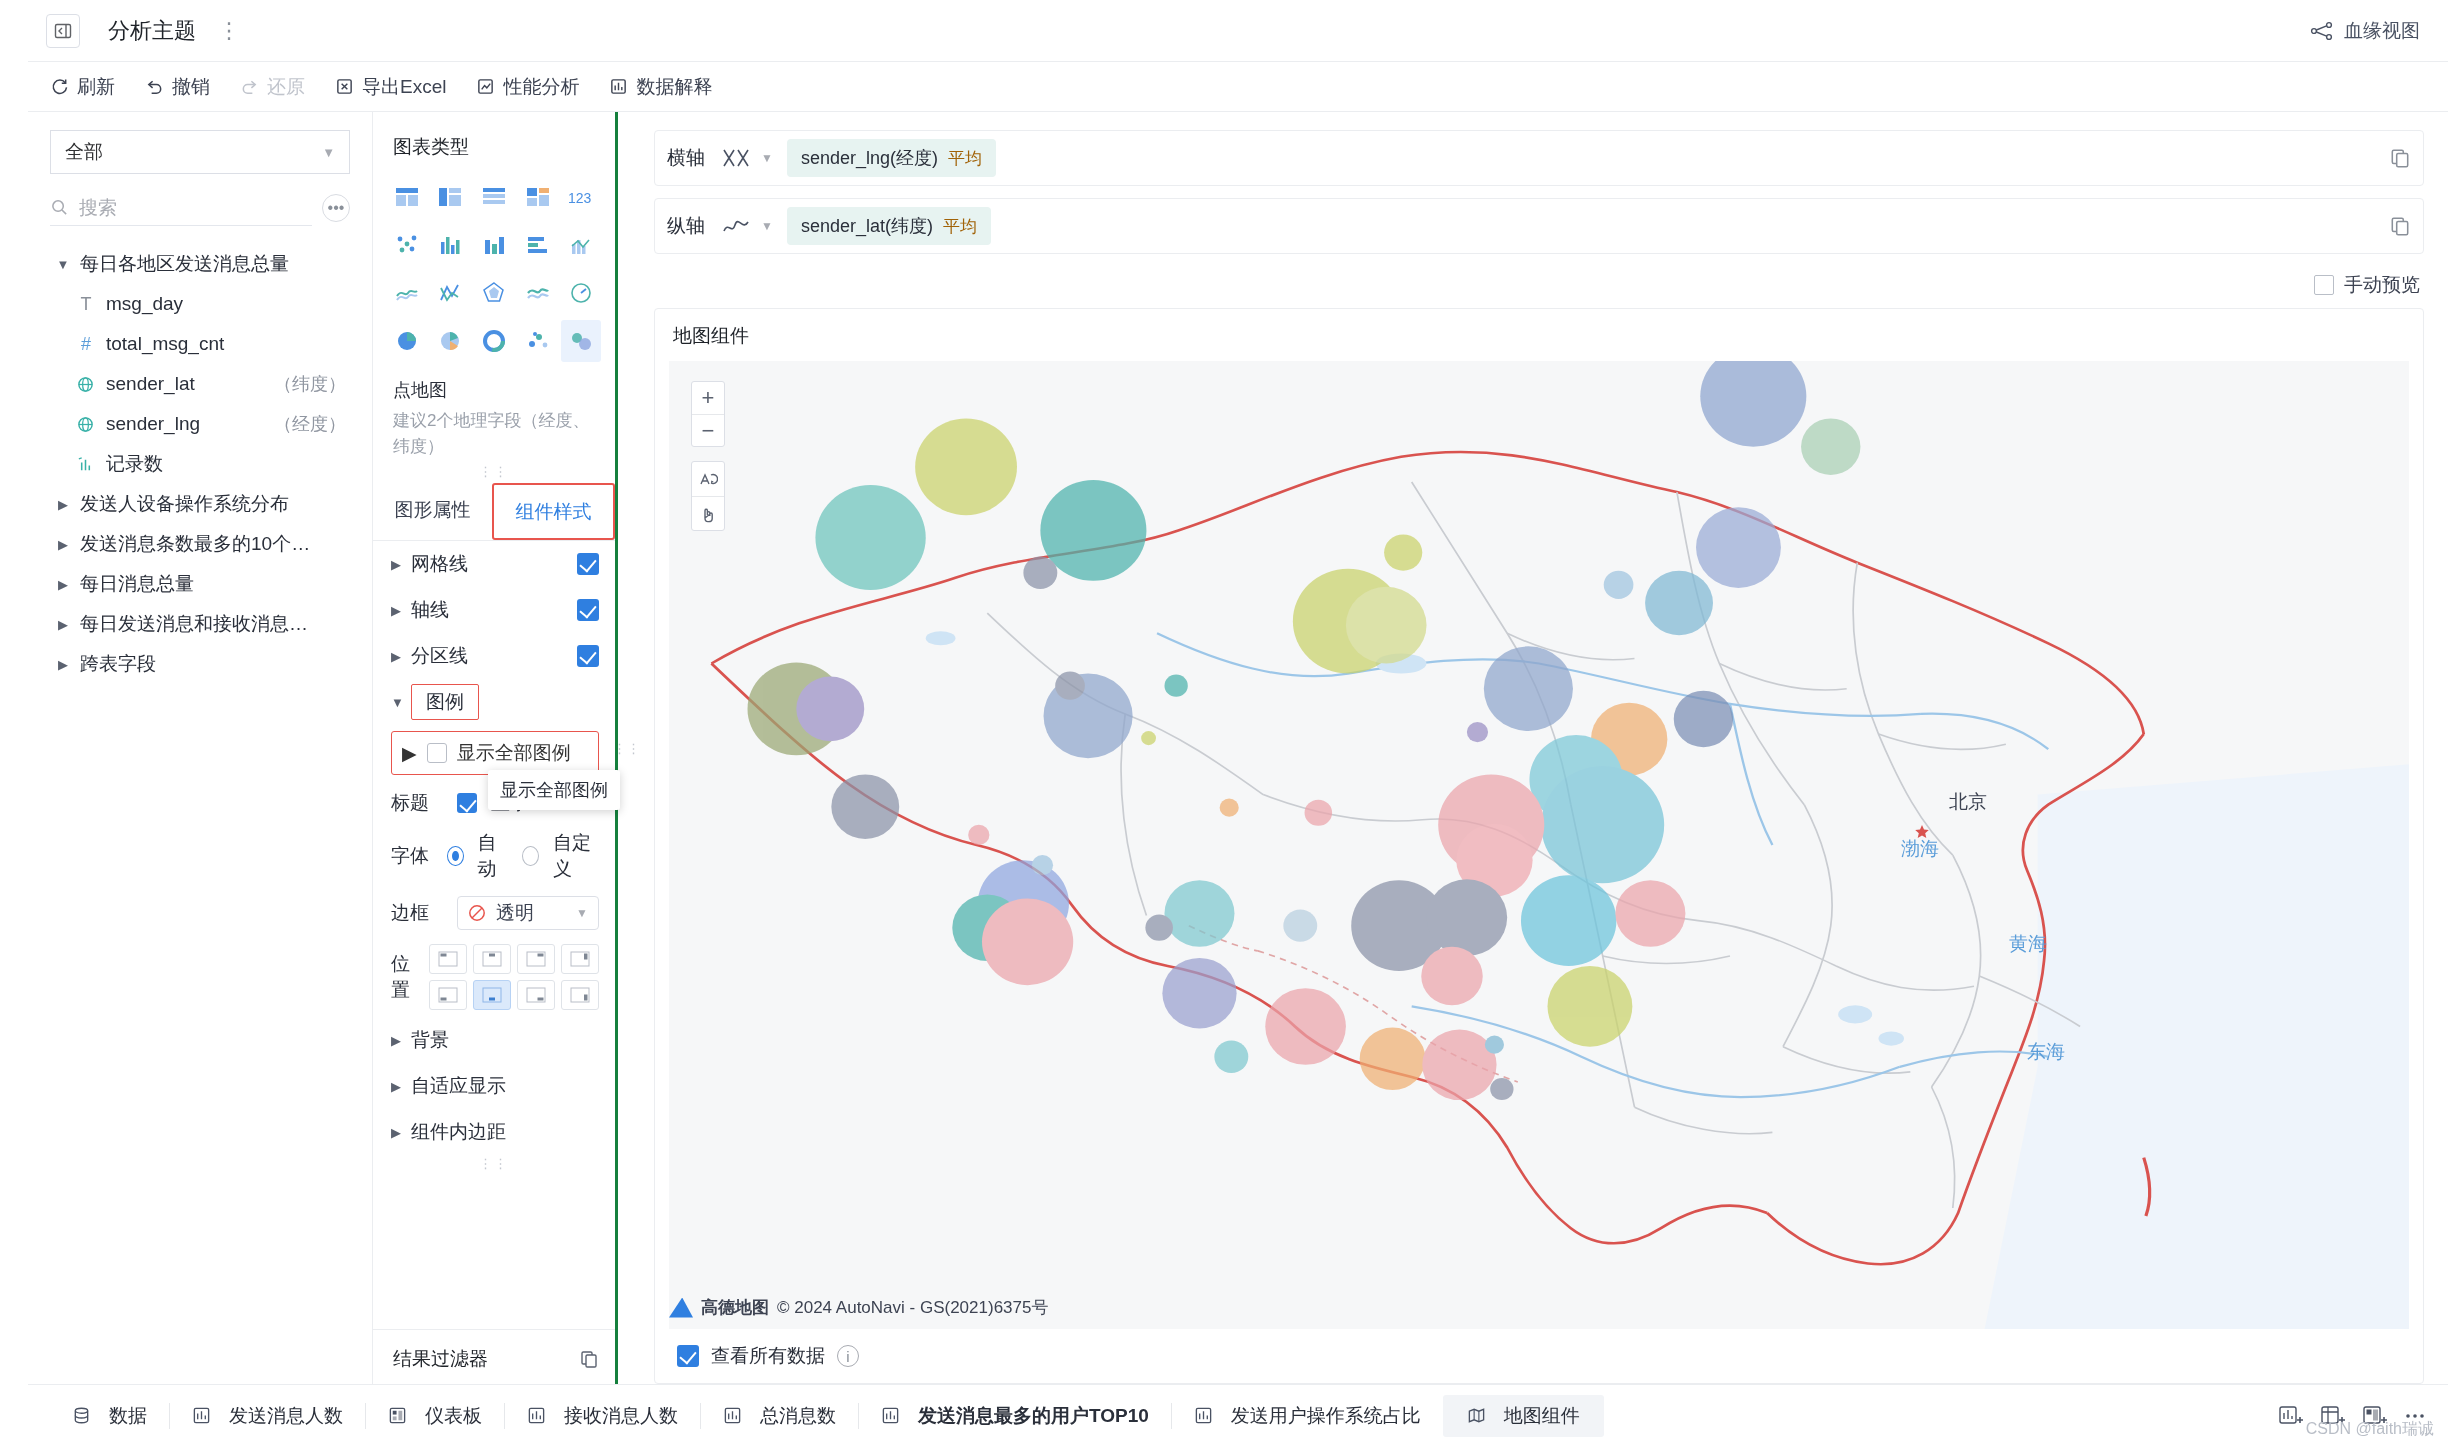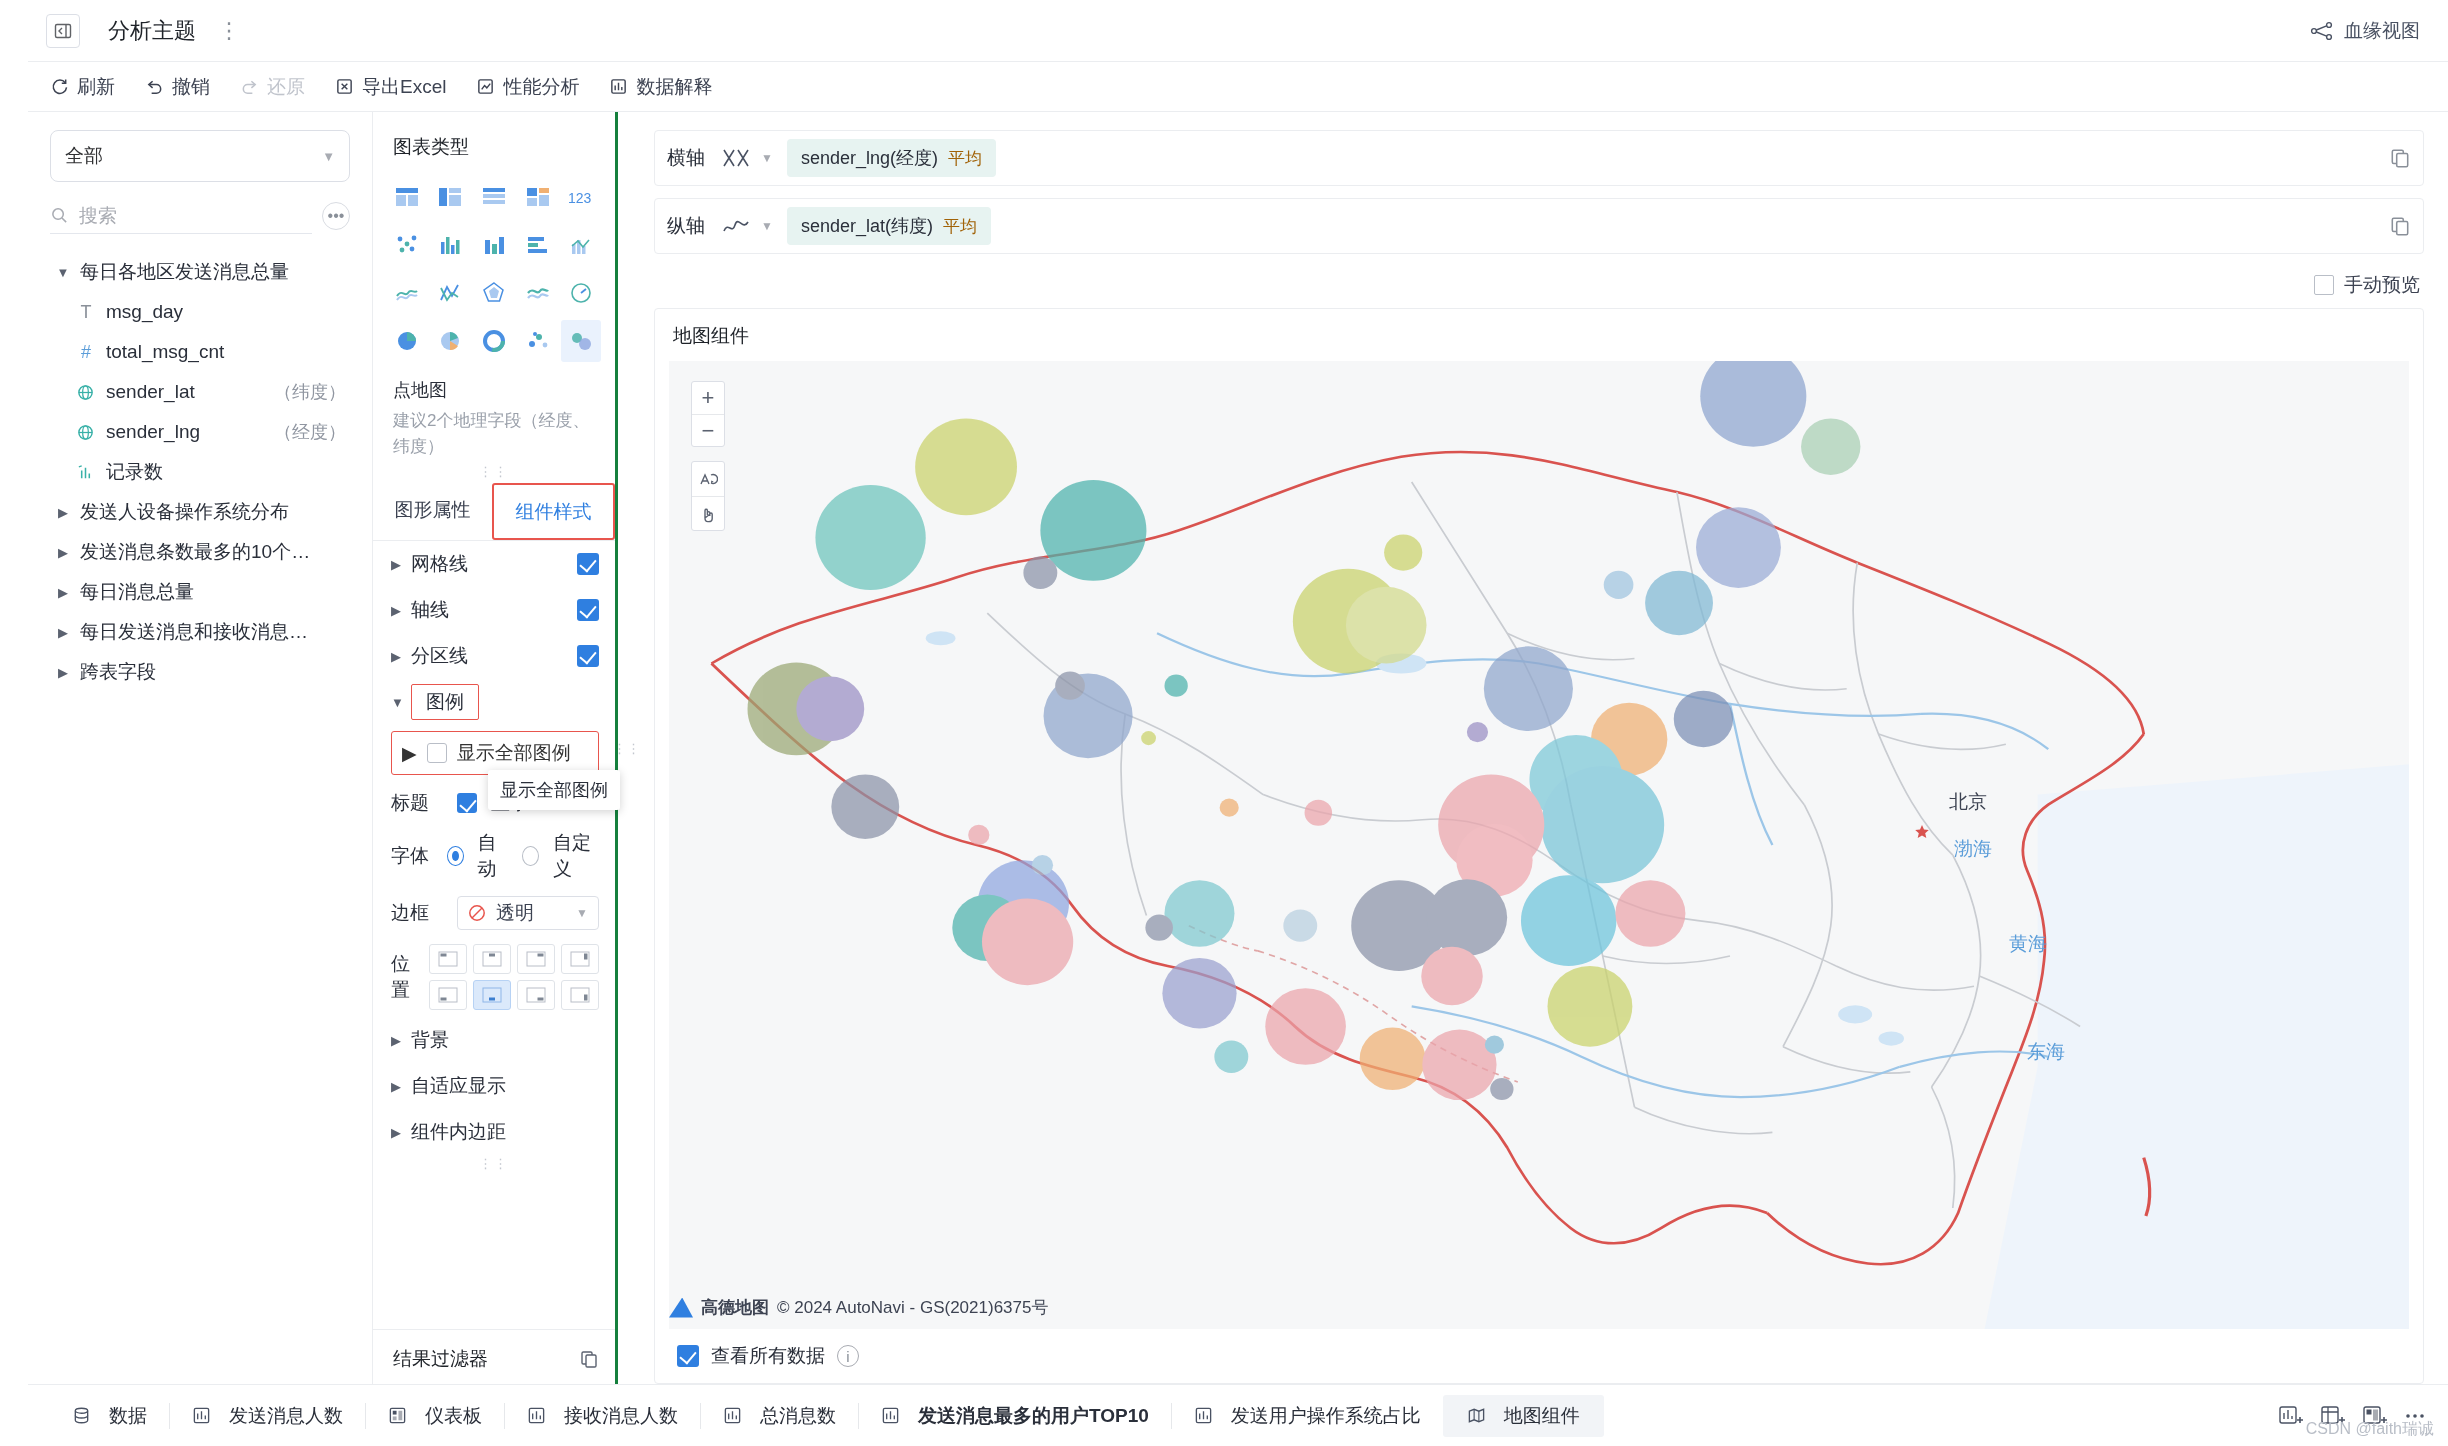--- a/index.html
+++ b/index.html
@@ -25,21 +25,21 @@
   .toolbar { height:50px; background:#fff; display:flex; align-items:center; padding:0 22px; border-bottom:1px solid #ebedf0; gap:30px; flex:none; }
   .tb-item { display:flex; align-items:center; gap:8px; font-size:19px; color:#3d4352; }
   .tb-item.disabled { color:#c0c4cc; }
   .tb-ic { font-size:18px; display:inline-block; }
 
   
   .body { flex:1; display:flex; min-height:0; }
 
   
   .leftpanel { width:345px; border-right:1px solid #ebedf0; background:#fff; display:flex; flex-direction:column; padding:18px 0 0 0; flex:none; }
-  .select-all { margin:0 22px 16px 22px; height:52px; border:1px solid #dcdfe6; border-radius:8px; display:flex; align-items:center; padding:0 14px; font-size:19px; color:#303133; }
+  .select-all { margin:0 22px 16px 22px; height:44px; border:1px solid #dcdfe6; border-radius:0; display:flex; align-items:center; padding:0 14px; font-size:19px; color:#303133; }
   .select-all .caret { margin-left:auto; color:#a8abb2; font-size:13px; }
   .searchrow { margin:0 22px 18px 22px; display:flex; align-items:center; gap:10px; }
   .searchbox { flex:1; height:36px; border-bottom:1px solid #e4e7ed; display:flex; align-items:center; gap:10px; color:#a8abb2; font-size:19px; }
   .dots-circle { width:28px; height:28px; border-radius:50%; border:1px solid #d9dce2; display:flex; align-items:center; justify-content:center; color:#8a9099; font-size:16px; }
   .tree { padding:0 10px; font-size:19px; }
   .tree-node { display:flex; align-items:center; height:40px; padding-left:18px; gap:10px; color:#2a2f3a; }
   .tree-node.lvl2 { padding-left:38px; }
   .tw { width:14px; color:#5b6270; font-size:13px; display:inline-block; text-align:center; }
   .fi { width:20px; display:inline-block; text-align:center; color:#39b1a8; font-size:18px; }
   .fi.t { color:#8a9099; }
@@ -767,21 +767,21 @@
             </g>
           </svg>
 
           <div style="position:absolute;left:1245px;top:463px;z-index:6;">
             <svg width="16" height="16" viewBox="0 0 16 16">
                 <path d="M8 1l2 4.6 4.8.4-3.6 3.2 1.1 4.8L8 11.4 3.7 14l1.1-4.8L1.2 6l4.8-.4z" fill="#d9534f"></path>
               </svg>
           </div>
 
           <div class="city-label" style="left:1280px; top:428px;">北京</div>
-          <div class="sea-label" style="left:1285px; top:475px;">渤海</div>
+          <div class="sea-label" style="left:1232px; top:475px;">渤海</div>
           <div class="sea-label" style="left:1340px; top:570px;">黄海</div>
           <div class="sea-label" style="left:1358px; top:678px;">东海</div>
 
           <div class="mapctrl">
             <div>+</div>
             <div>−</div>
           </div>
           <div class="maptools">
             <div>
               <svg width="20" height="20" viewBox="0 0 20 20">

